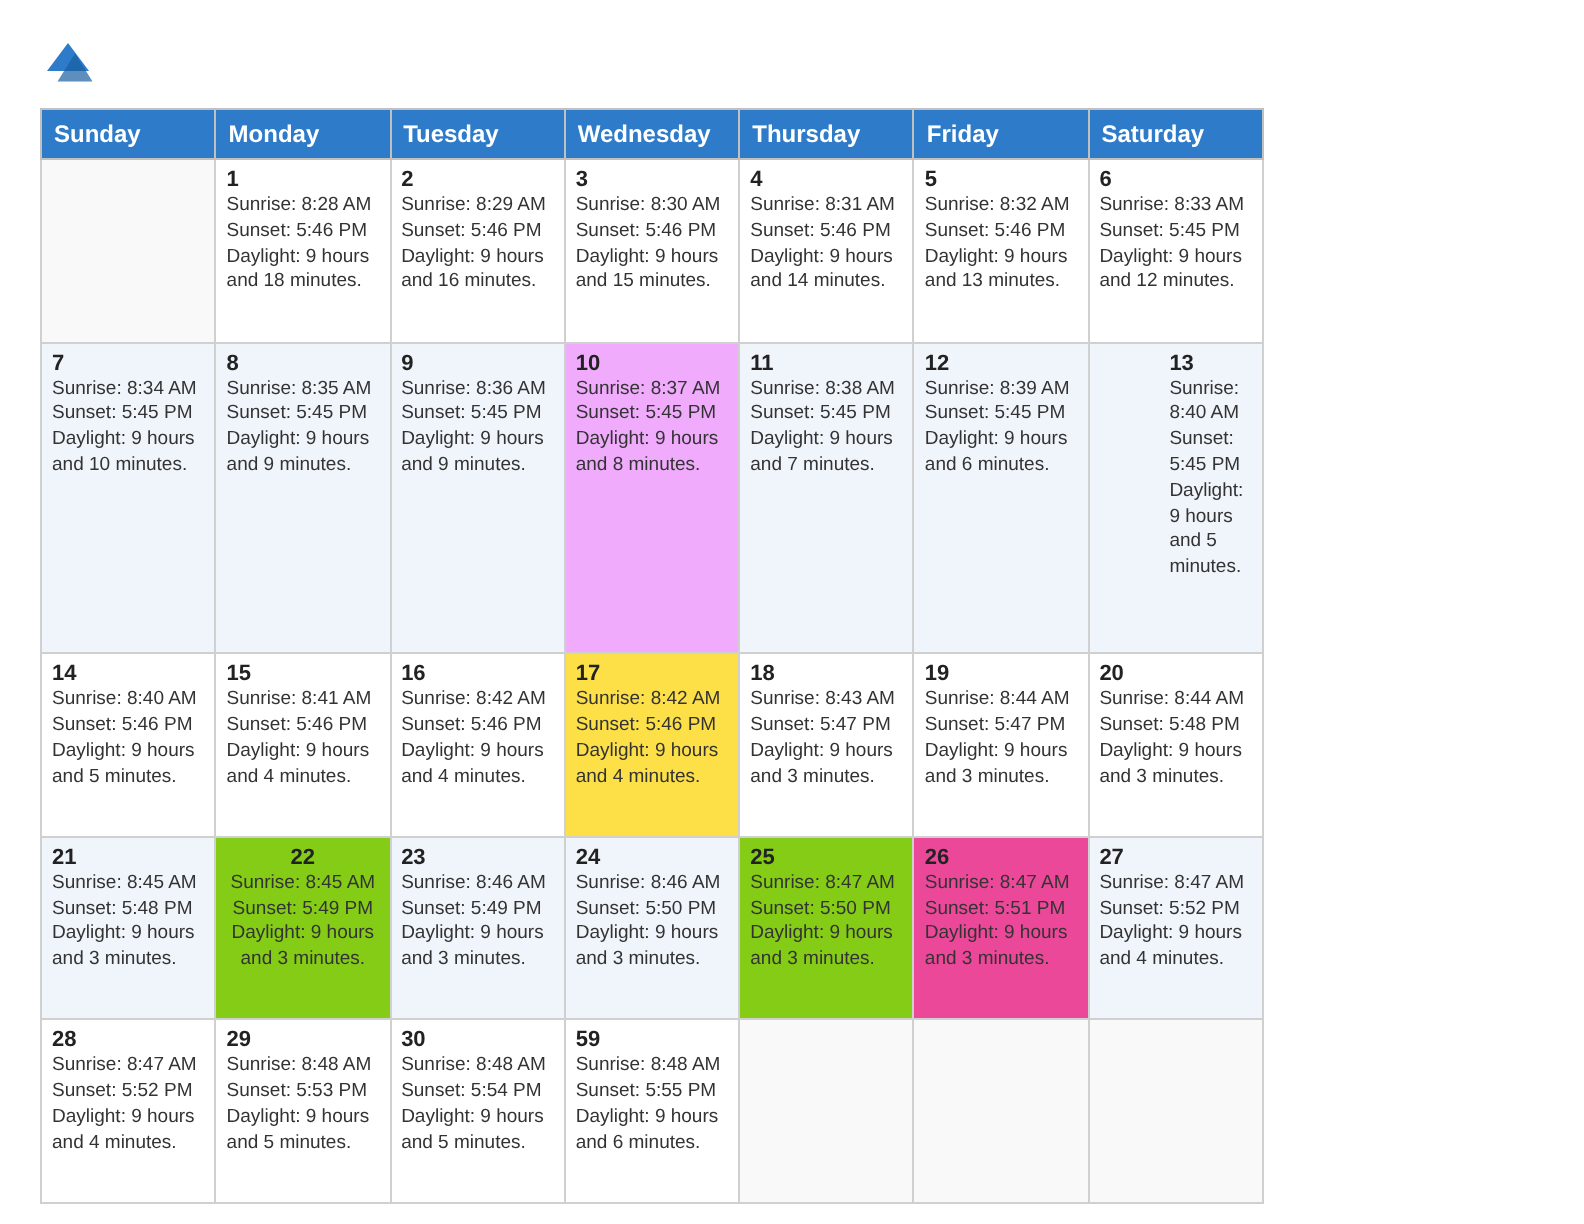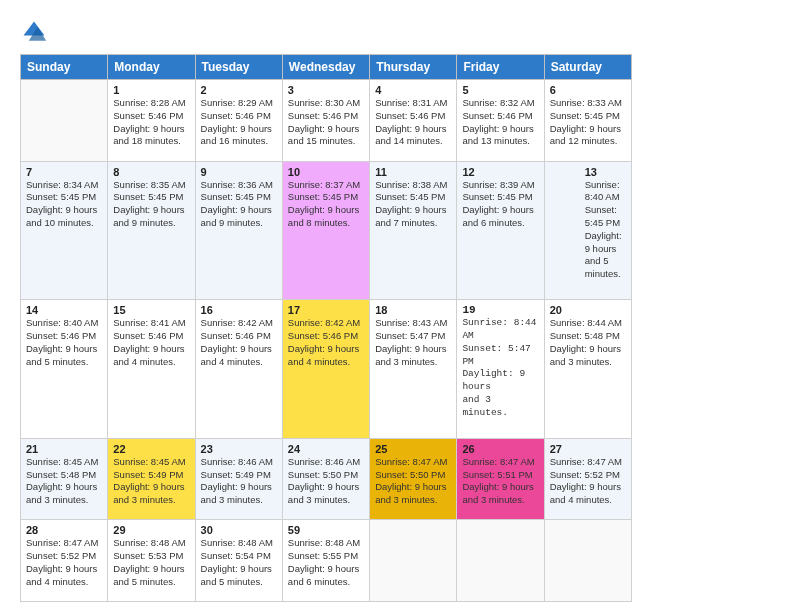--- a/index.html
+++ b/index.html
@@ -201,47 +201,47 @@
             <div class="day-info">Sunrise: 8:42 AM<br>Sunset: 5:46 PM<br>Daylight: 9 hours<br>and 4 minutes.</div>
           </td>
           <td style="background: #fde047;">
             <span class="day-num">17</span>
             <div class="day-info">Sunrise: 8:42 AM<br>Sunset: 5:46 PM<br>Daylight: 9 hours<br>and 4 minutes.</div>
           </td>
           <td style="background: rgb(255, 255, 255);">
             <span class="day-num">18</span>
             <div class="day-info">Sunrise: 8:43 AM<br>Sunset: 5:47 PM<br>Daylight: 9 hours<br>and 3 minutes.</div>
           </td>
-          <td style="background: rgb(255, 255, 255); font-family: Liberation Mono, monospace;">
+          <td style="background: rgb(255, 255, 255);">
             <span class="day-num">19</span>
             <div class="day-info">Sunrise: 8:44 AM<br>Sunset: 5:47 PM<br>Daylight: 9 hours<br>and 3 minutes.</div>
           </td>
           <td style="background: rgb(255, 255, 255);">
             <span class="day-num">20</span>
             <div class="day-info">Sunrise: 8:44 AM<br>Sunset: 5:48 PM<br>Daylight: 9 hours<br>and 3 minutes.</div>
           </td>
         </tr>
         <tr>
           <td style="background: rgb(240, 245, 251);">
             <span class="day-num">21</span>
             <div class="day-info">Sunrise: 8:45 AM<br>Sunset: 5:48 PM<br>Daylight: 9 hours<br>and 3 minutes.</div>
           </td>
-          <td style="background: #fde047;">
+          <td style="background: #84cc16; text-align: center;">
             <span class="day-num">22</span>
             <div class="day-info">Sunrise: 8:45 AM<br>Sunset: 5:49 PM<br>Daylight: 9 hours<br>and 3 minutes.</div>
           </td>
           <td style="background: rgb(240, 245, 251);">
             <span class="day-num">23</span>
             <div class="day-info">Sunrise: 8:46 AM<br>Sunset: 5:49 PM<br>Daylight: 9 hours<br>and 3 minutes.</div>
           </td>
           <td style="background: rgb(240, 245, 251);">
             <span class="day-num">24</span>
             <div class="day-info">Sunrise: 8:46 AM<br>Sunset: 5:50 PM<br>Daylight: 9 hours<br>and 3 minutes.</div>
           </td>
-          <td style="background: #eab308;">
+          <td style="background: #84cc16;">
             <span class="day-num">25</span>
             <div class="day-info">Sunrise: 8:47 AM<br>Sunset: 5:50 PM<br>Daylight: 9 hours<br>and 3 minutes.</div>
           </td>
           <td style="background: #ec4899;">
             <span class="day-num">26</span>
             <div class="day-info">Sunrise: 8:47 AM<br>Sunset: 5:51 PM<br>Daylight: 9 hours<br>and 3 minutes.</div>
           </td>
           <td style="background: rgb(240, 245, 251);">
             <span class="day-num">27</span>
             <div class="day-info">Sunrise: 8:47 AM<br>Sunset: 5:52 PM<br>Daylight: 9 hours<br>and 4 minutes.</div>

